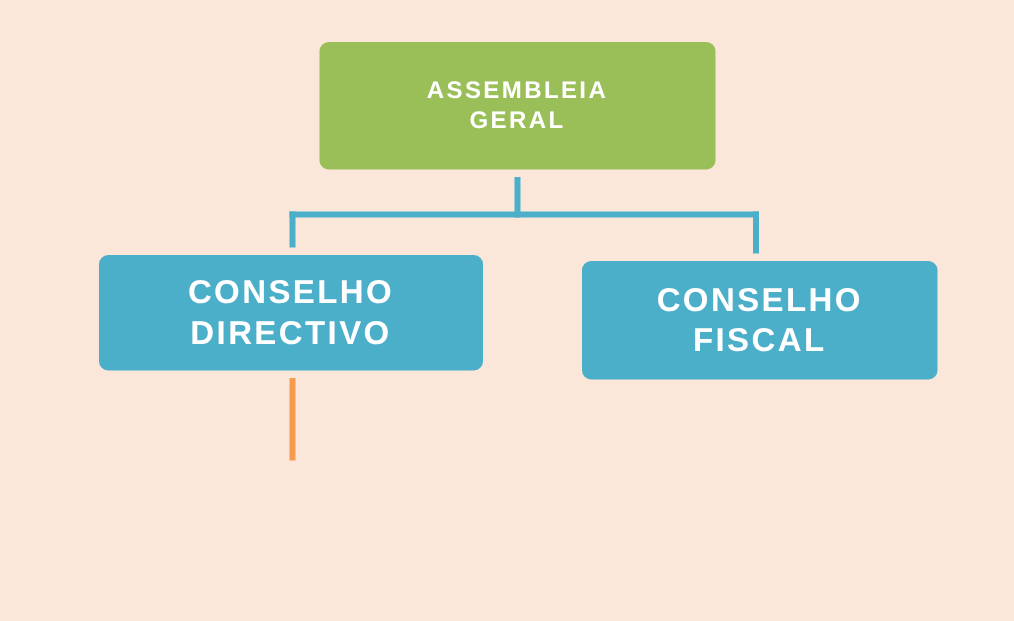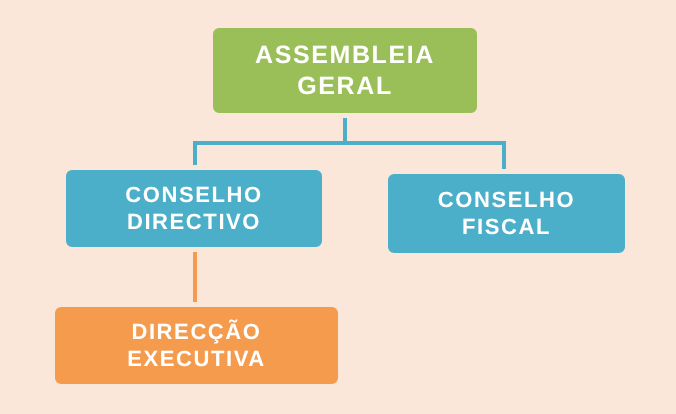--- a/index.html
+++ b/index.html
@@ -48,21 +48,21 @@
     display: block;
     white-space: pre-line;
   }
 
   .node-assembleia {
     left: 208px;
     top: 23px;
     width: 274px;
     height: 95px;
     background: #9BBF58;
-    font-size: 25px;
+    font-size: 16px;
   }
   .node-conselho-directivo {
     left: 61px;
     top: 165px;
     width: 266px;
     height: 87px;
     background: #4CAFC9;
     font-size: 22px;
   }
   .node-conselho-fiscal {
@@ -133,18 +133,14 @@
   <div class="node node-conselho-directivo">
     <span class="label">CONSELHO
 DIRECTIVO</span>
   </div>
 
   <div class="node node-conselho-fiscal">
     <span class="label">CONSELHO
 FISCAL</span>
   </div>
 
-  <div class="node node-direccao-executiva">
-    <span class="label">DIRECÇÃO
-EXECUTIVA</span>
-  </div>
 
 </div>
 
 </body></html>

